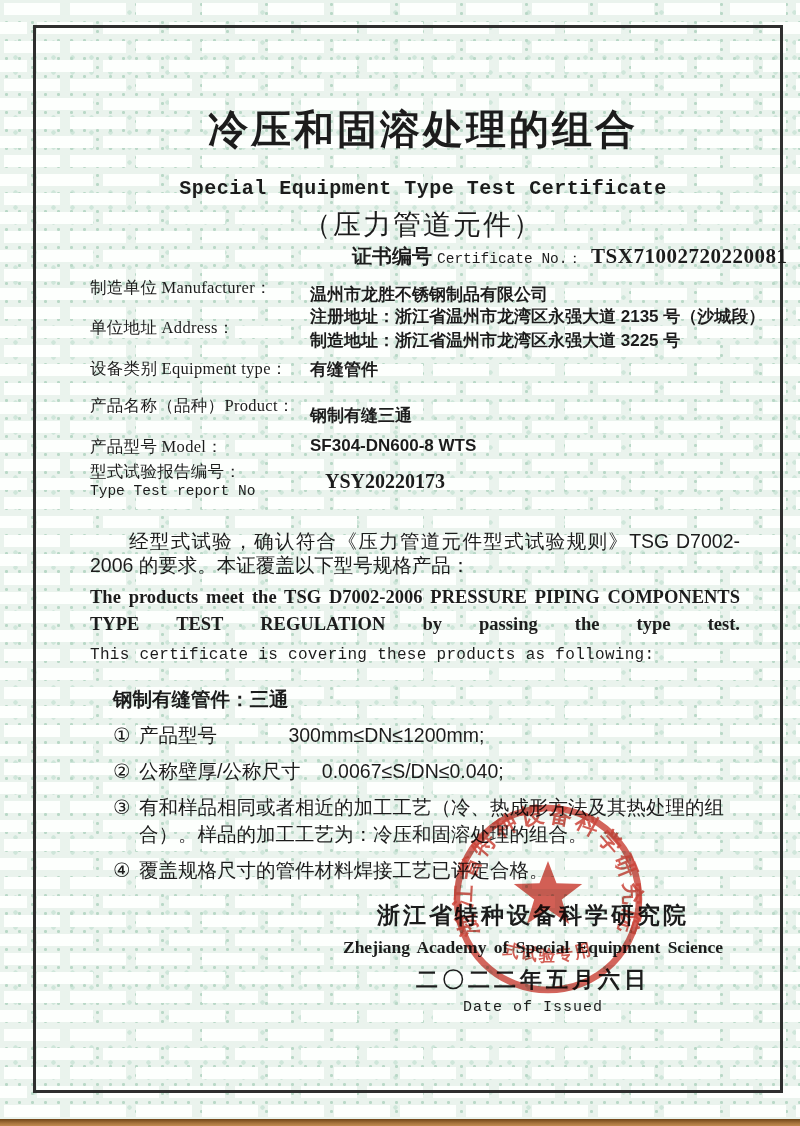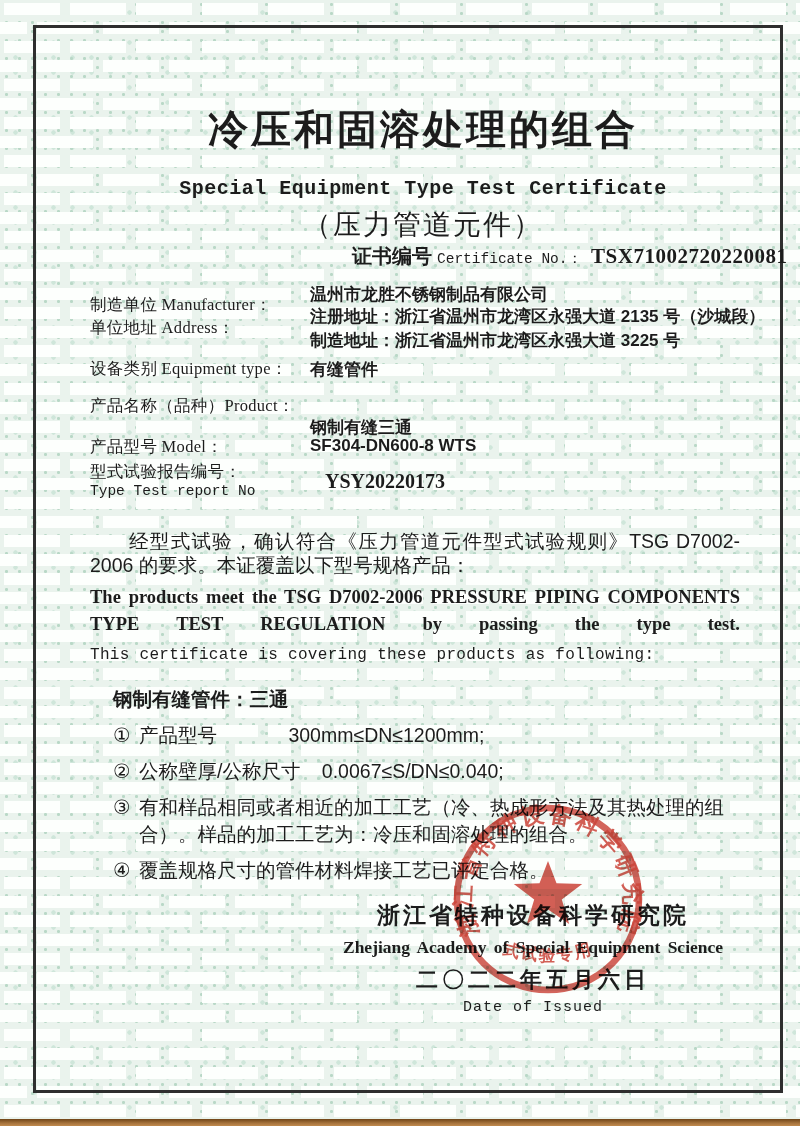--- a/index.html
+++ b/index.html
@@ -92,32 +92,32 @@
     <div class="title-en">Special Equipment Type Test Certificate</div>
     <div class="subtitle-cn">（压力管道元件）</div>
   </header>
 
   <div class="cert-line">
     <span class="cert-label-cn">证书编号</span>
     <span class="cert-label-en">Certificate No.：</span>
     <span class="cert-no">TSX71002720220081</span>
   </div>
 
-  <div class="flabel" style="top:294px">制造单位 Manufacturer：</div>
+  <div class="flabel" style="top:277px">制造单位 Manufacturer：</div>
   <div class="fvalue" style="top:283px">温州市龙胜不锈钢制品有限公司</div>
 
   <div class="flabel" style="top:317px">单位地址 Address：</div>
   <div class="fvalue" style="top:305px">注册地址：浙江省温州市龙湾区永强大道 2135 号（沙城段）</div>
   <div class="fvalue" style="top:329px">制造地址：浙江省温州市龙湾区永强大道 3225 号</div>
 
   <div class="flabel" style="top:358px">设备类别 Equipment type：</div>
   <div class="fvalue" style="top:358px">有缝管件</div>
 
   <div class="flabel" style="top:395px">产品名称（品种）Product：</div>
-  <div class="fvalue" style="top:416px">钢制有缝三通</div>
+  <div class="fvalue" style="top:404px">钢制有缝三通</div>
 
   <div class="flabel" style="top:436px">产品型号 Model：</div>
   <div class="fvalue" style="top:436px">SF304-DN600-8 WTS</div>
 
   <div class="flabel" style="top:461px">型式试验报告编号：</div>
   <div class="flabel-sub" style="top:483px">Type Test report No</div>
   <div class="fvalue report-value" style="top:470px">YSY20220173</div>
 
   <section class="body-text">
     <p class="body-cn">经型式试验，确认符合《压力管道元件型式试验规则》TSG D7002-2006 的要求。本证覆盖以下型号规格产品：</p>

